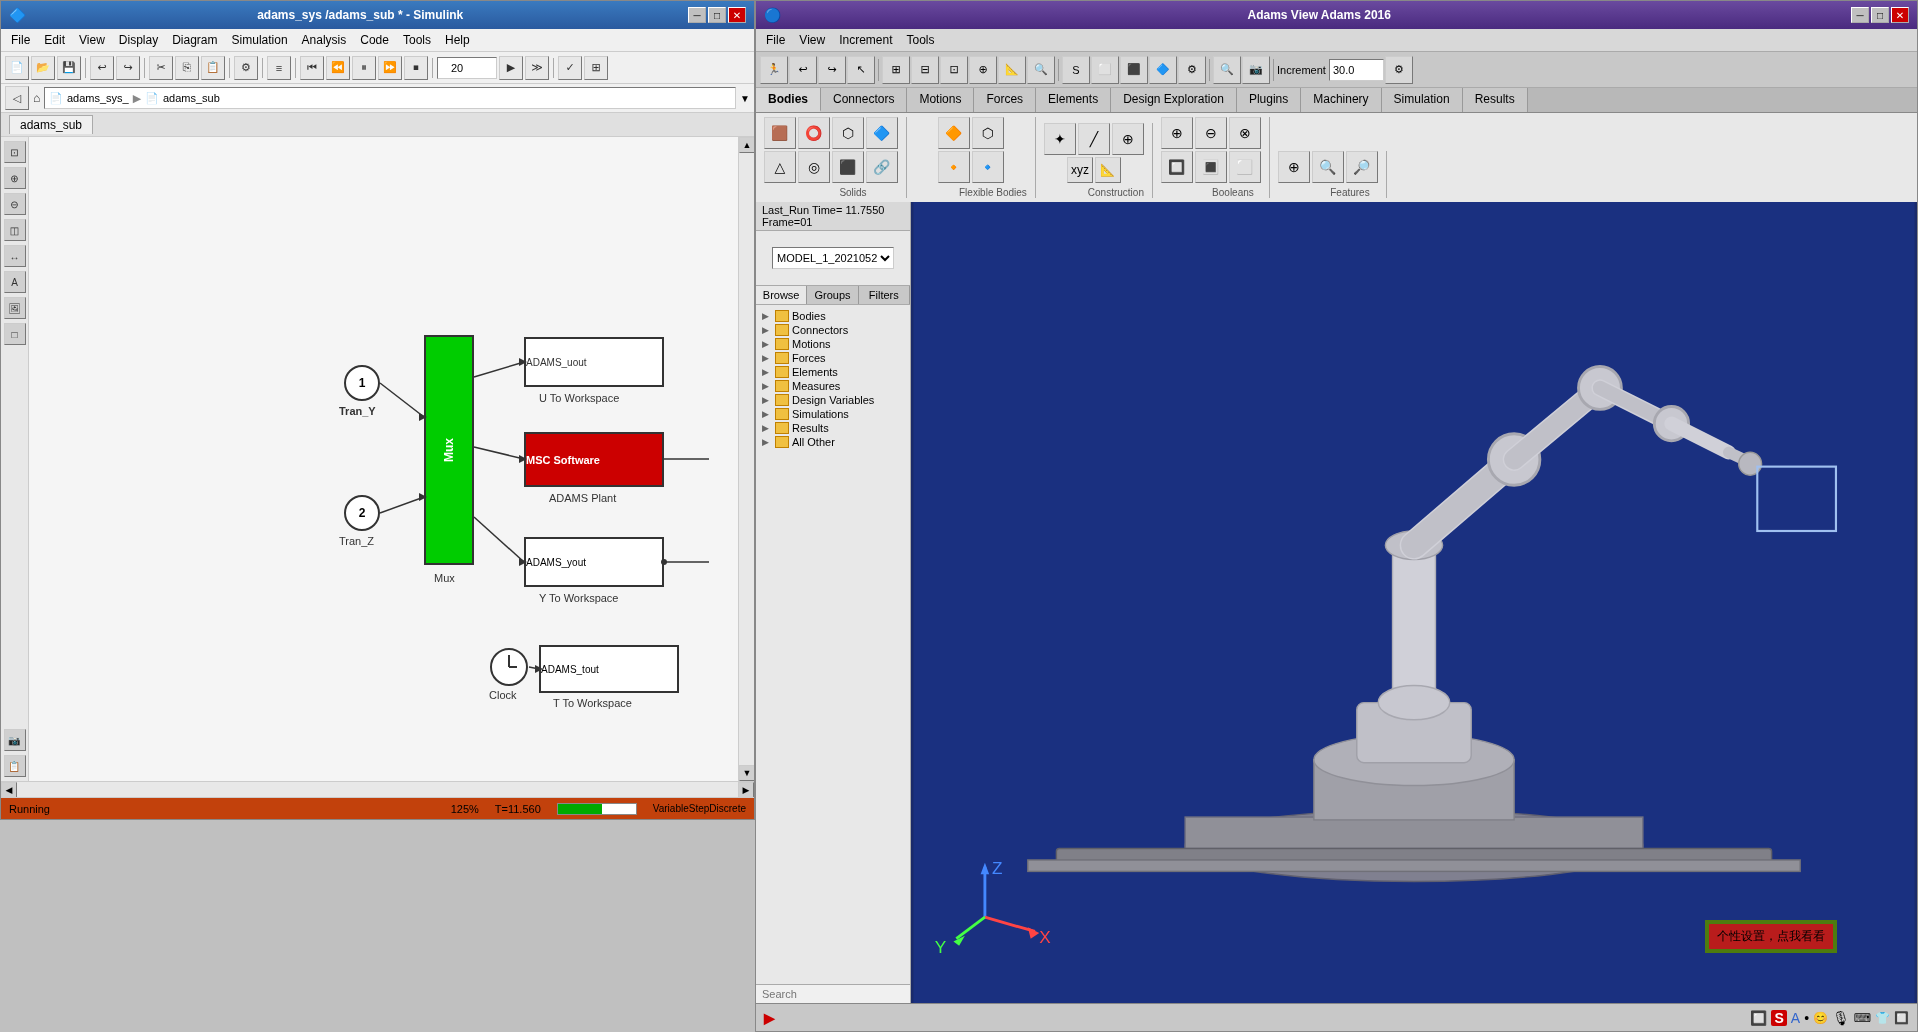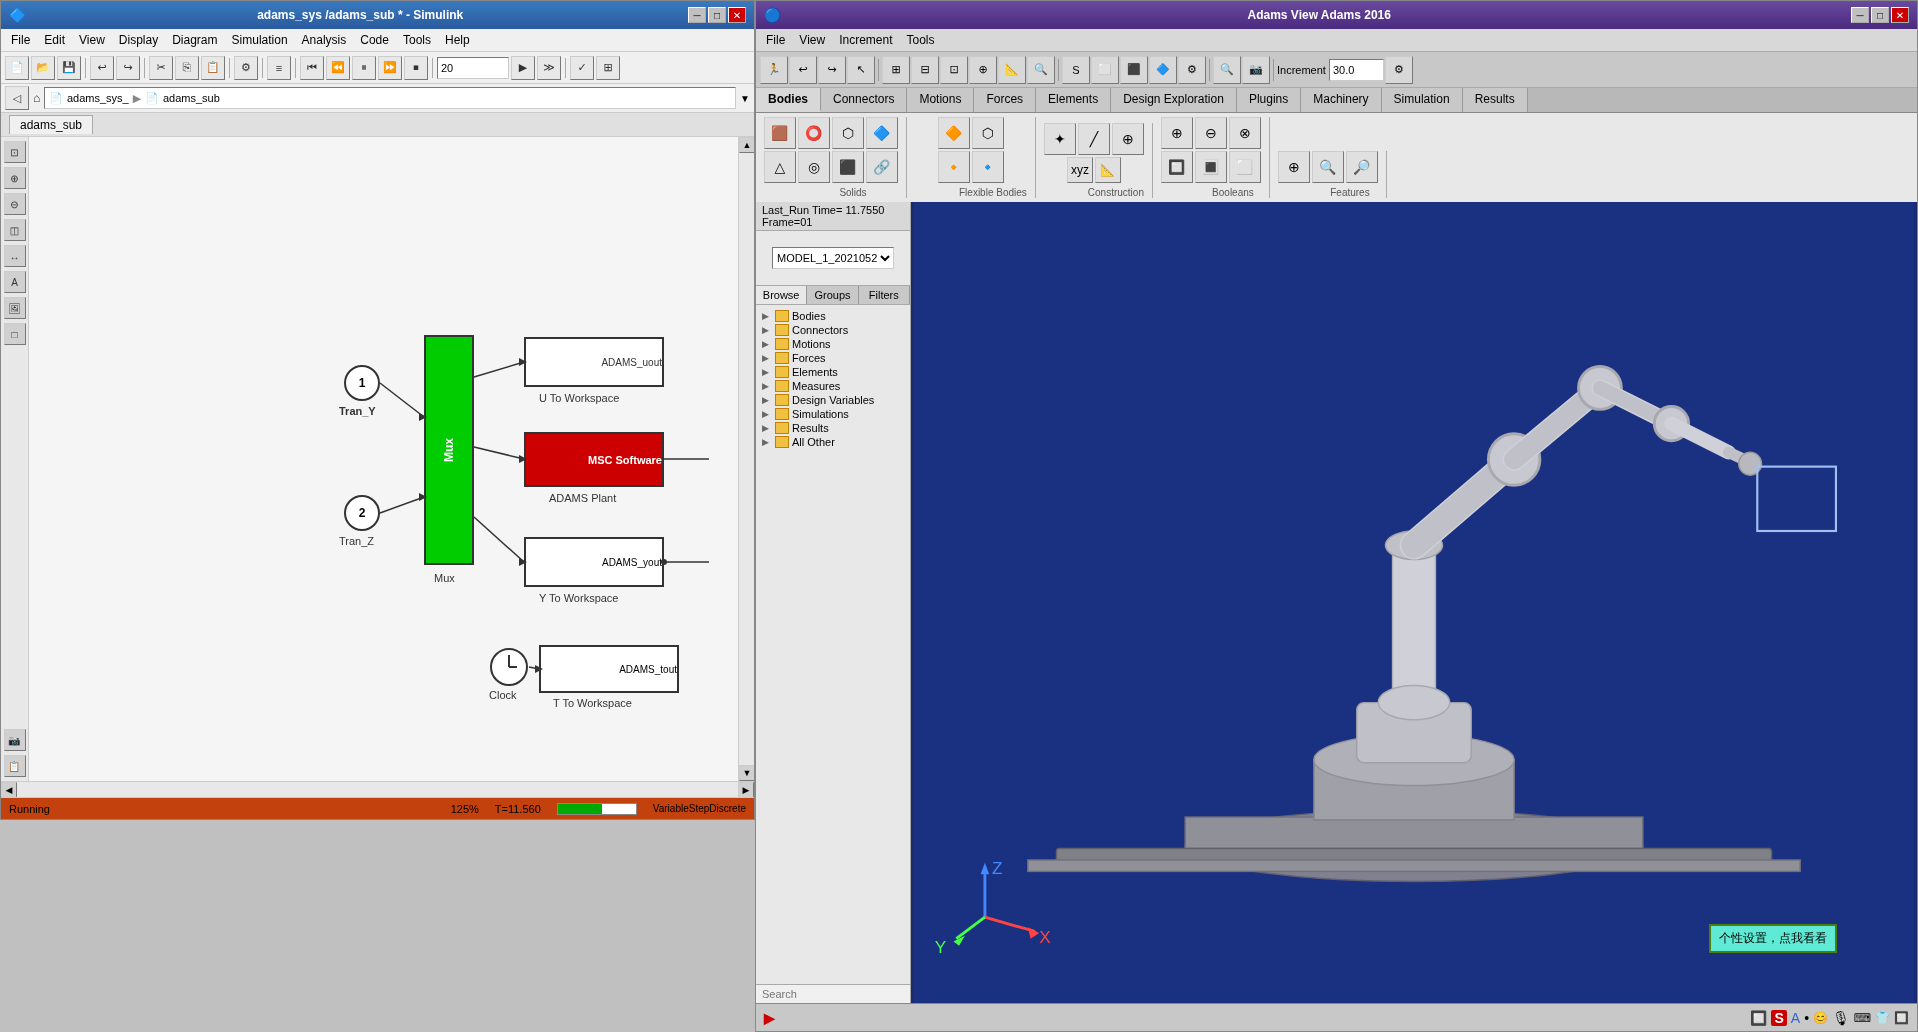--- a/index.html
+++ b/index.html
@@ -66,23 +66,23 @@
       width: 24px; height: 24px;
       background: #e8e8e8;
       border: 1px outset #ccc;
       cursor: pointer;
       display: flex; align-items: center; justify-content: center;
       font-size: 11px;
       color: #333;
     }
     .tb-sep { width: 1px; height: 20px; background: #aaa; margin: 0 2px; }
     .tb-input {
-      width: 72px; height: 22px;
+      width: 60px; height: 22px;
       border: 1px inset #ccc;
-      padding: 0 3px;
+      padding: 0 13px;
       font-size: 11px;
     }
 
     .address-bar {
       background: #f0f0f0;
       display: flex;
       align-items: center;
       padding: 2px 4px;
       border-bottom: 1px solid #ccc;
       gap: 4px;
@@ -141,21 +141,21 @@
       border-radius: 50%;
       border: 2px solid #333;
       background: white;
       display: flex; align-items: center; justify-content: center;
       font-size: 13px; font-weight: bold;
     }
     .block-rect {
       position: absolute;
       border: 2px solid #333;
       background: white;
-      display: flex; align-items: center; justify-content: flex-end;
+      display: flex; align-items: center; justify-content: flex-start;
       font-size: 11px;
       text-align: center;
     }
     .block-mux {
       position: absolute;
       width: 50px; height: 230px;
       background: #00cc00;
       border: 2px solid #333;
       display: flex; align-items: center; justify-content: center;
     }
@@ -377,22 +377,22 @@
       background: #1a2a6a;
       position: relative;
       overflow: hidden;
     }
 
     
     .adams-tooltip {
       position: absolute;
       bottom: 50px;
       right: 80px;
-      background: #5eead4;
-      border: 2px solid #4d7c0f;
+      background: #b91c1c;
+      border: 4px solid #4d7c0f;
       padding: 4px 8px;
       font-size: 11px;
       color: #000;
     }
 
     .search-bar {
       width: 100%;
       padding: 3px 6px;
       border: none;
       border-top: 1px solid #aaa;

